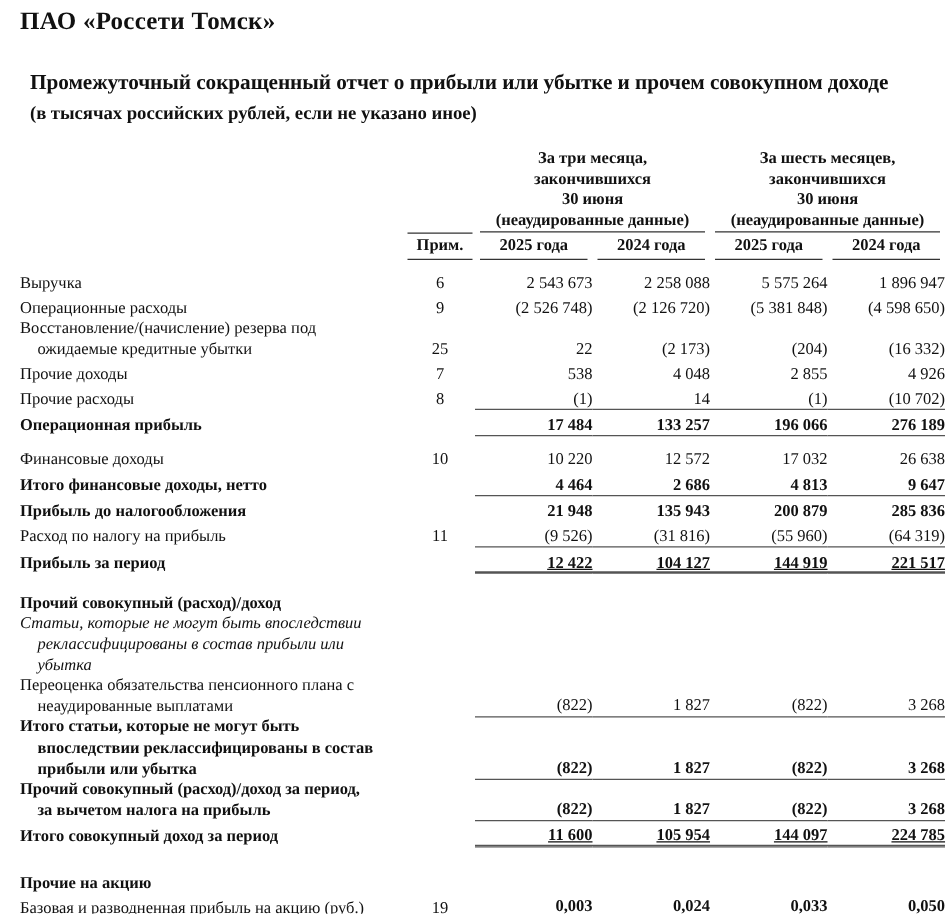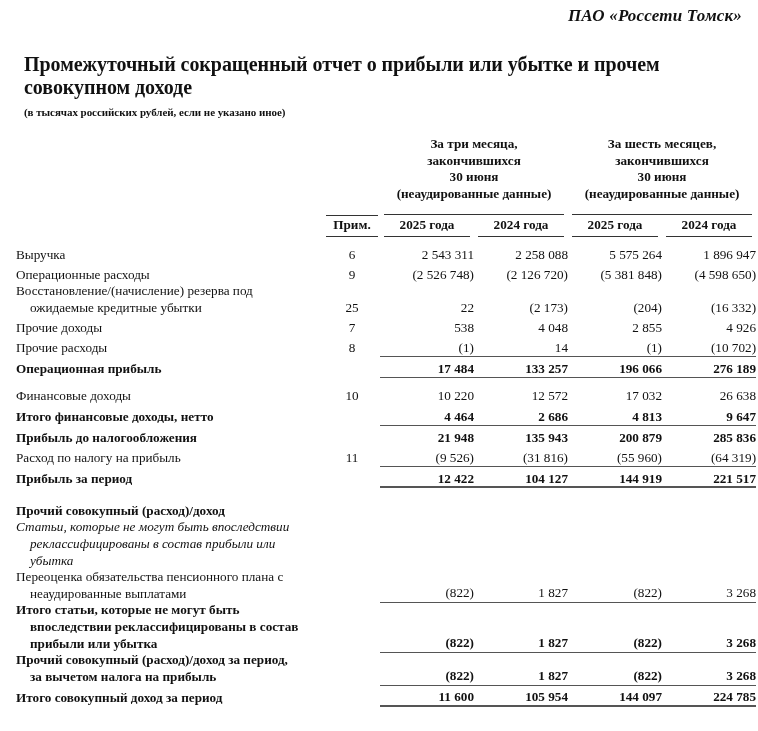--- a/index.html
+++ b/index.html
@@ -19,40 +19,38 @@
   .page {
     position: relative;
     width: 758px;
     height: 731px;
     box-sizing: border-box;
     padding: 0 14px 0 16px;
   }
 
   
   .company-line {
-    text-align: right;
-    font-weight: bold;
-    font-style: italic;
-    font-size: 17px;
+    font-weight: bold;
+    font-size: 20px;
     letter-spacing: 0.2px;
     padding-top: 6px;
     padding-right: 2px;
   }
 
   
   .doc-title {
     font-weight: bold;
-    font-size: 20px;
+    font-size: 17px;
     letter-spacing: -0.05px;
     margin-top: 27px;
     padding-left: 8px;
   }
   .doc-subtitle {
     font-weight: bold;
-    font-size: 11px;
+    font-size: 15px;
     letter-spacing: -0.05px;
     margin-top: 7px;
     padding-left: 8px;
   }
 
   
   table.fin {
     border-collapse: collapse;
     width: 100%;
     margin-top: 18px;
@@ -73,21 +71,21 @@
   .hdr-group {
     text-align: center;
     font-weight: bold;
     font-size: 13.2px;
     line-height: 16.4px;
     padding-bottom: 1px;
   }
   .hdr-group .u-line {
     display: block;
     border-bottom: 1.1px solid #333;
-    padding-bottom: 12px;
+    padding-bottom: 1px;
     margin: 0 4px;
   }
   .hdr-col {
     text-align: center;
     font-weight: bold;
     font-size: 13.2px;
     padding-top: 2px;
     padding-bottom: 2px;
   }
   .hdr-col span.inner {
@@ -132,20 +130,21 @@
     text-align: right;
     padding-right: 8px;
     white-space: nowrap;
     font-variant-numeric: tabular-nums;
   }
   td.num.bold { font-weight: bold; }
   td.num.rule-bot   { border-bottom: 1.1px solid #555; }
   td.num.rule-bot-d {
     border-bottom: 1.1px solid #555;
     box-shadow: inset 0 -4px 0 -2.9px #555;
+    text-decoration: underline;
   }
 
   tr.r { height: 20.2px; }
   tr.r.tall { height: 21px; }
   tr.gap td { height: 11px; }
   tr.gap-sm td { height: 6px; }
   tr.gap-lg td { height: 16px; }
 
   .nowrap { white-space: nowrap; }
 </style>
@@ -212,21 +211,21 @@
         <td></td>
           <td></td>
       </tr>
     </thead>
 
     <tbody>
 
       <tr class="r">
         <td class="lbl">Выручка</td>
         <td class="note">6</td>
-        <td class="num">2 543 311</td>
+        <td class="num">2 543 673</td>
         <td class="num">2 258 088</td>
         <td class="num">5 575 264</td>
         <td class="num">1 896 947</td>
       </tr>
 
       <tr class="r">
         <td class="lbl">Операционные расходы</td>
         <td class="note">9</td>
         <td class="num">(2 526 748)</td>
         <td class="num">(2 126 720)</td>

